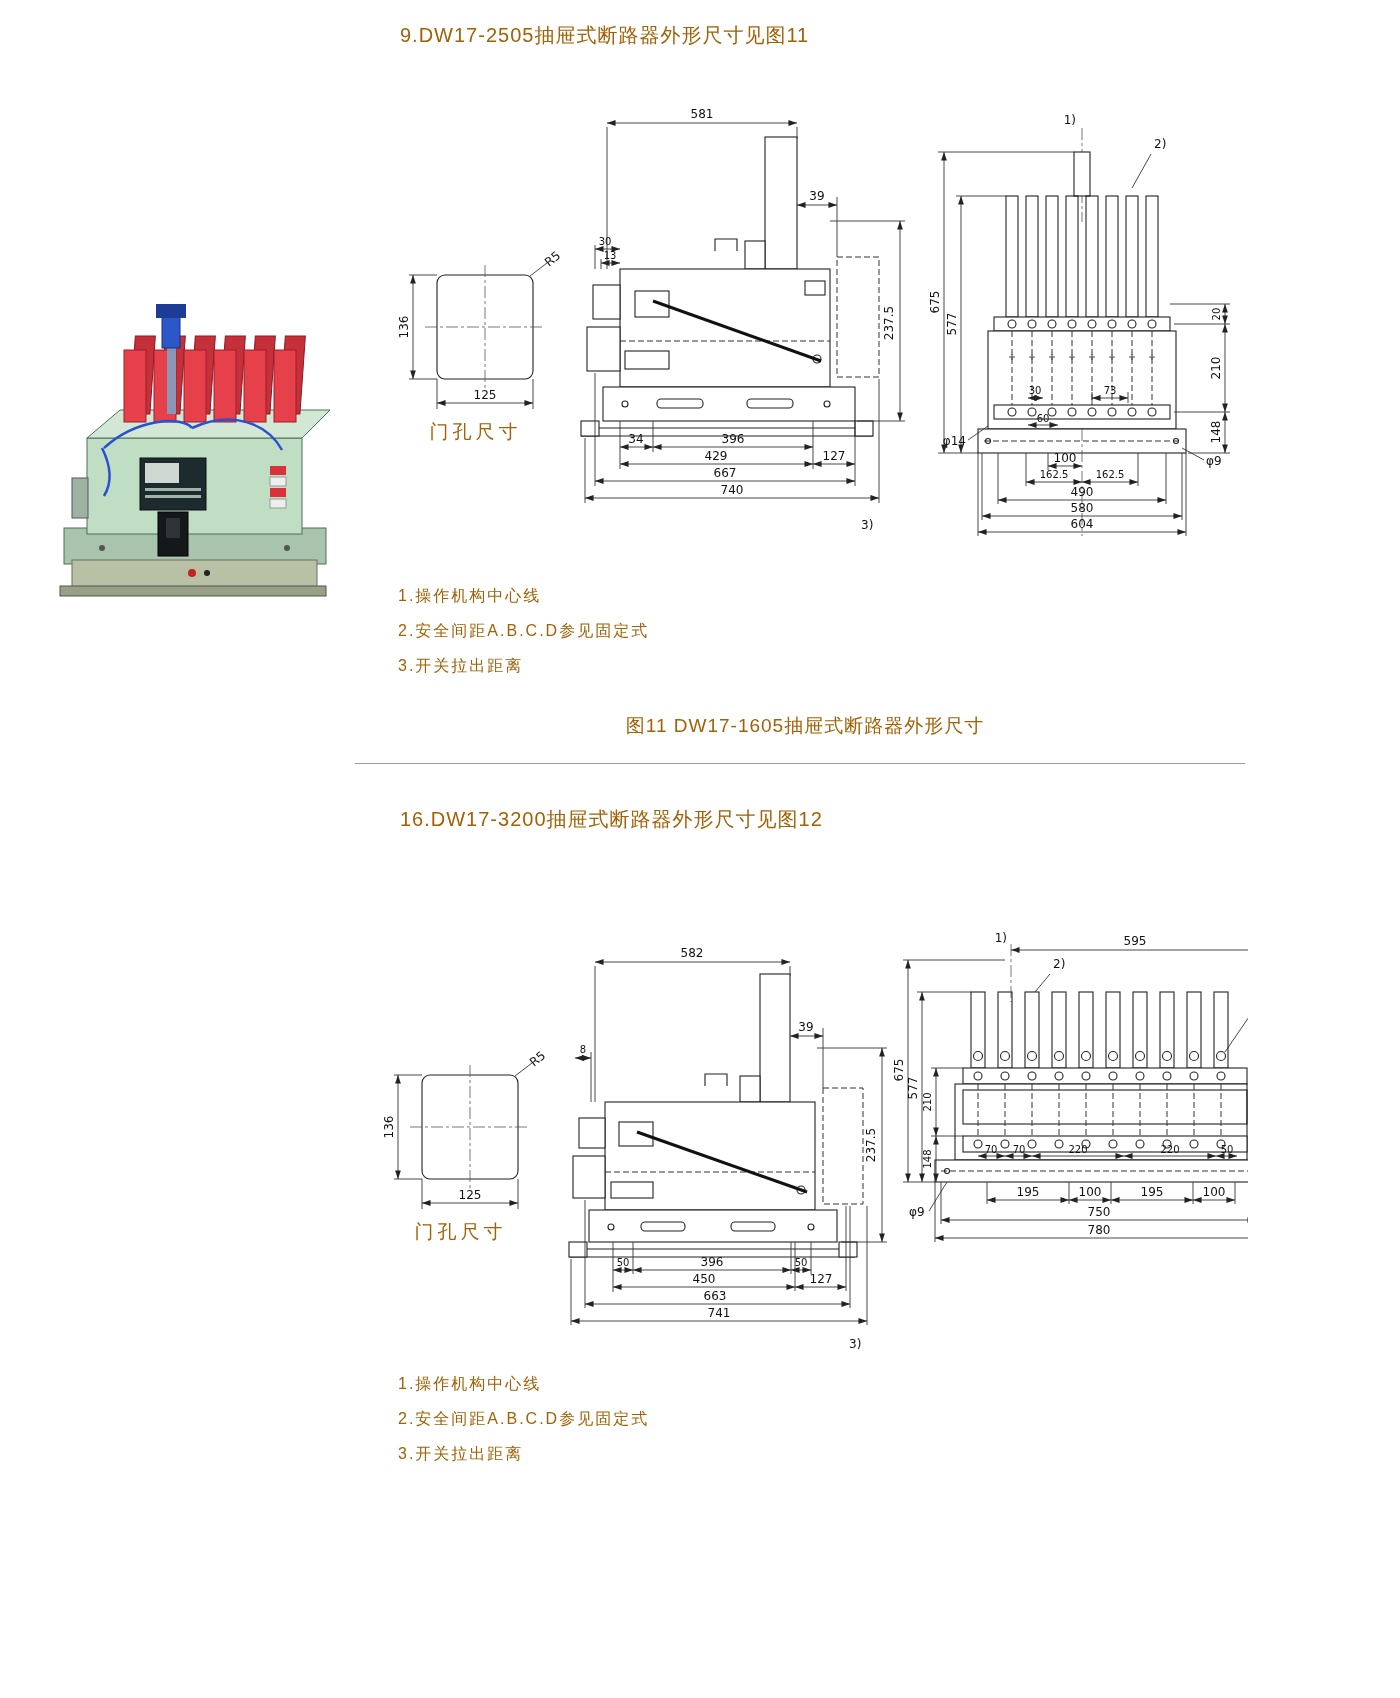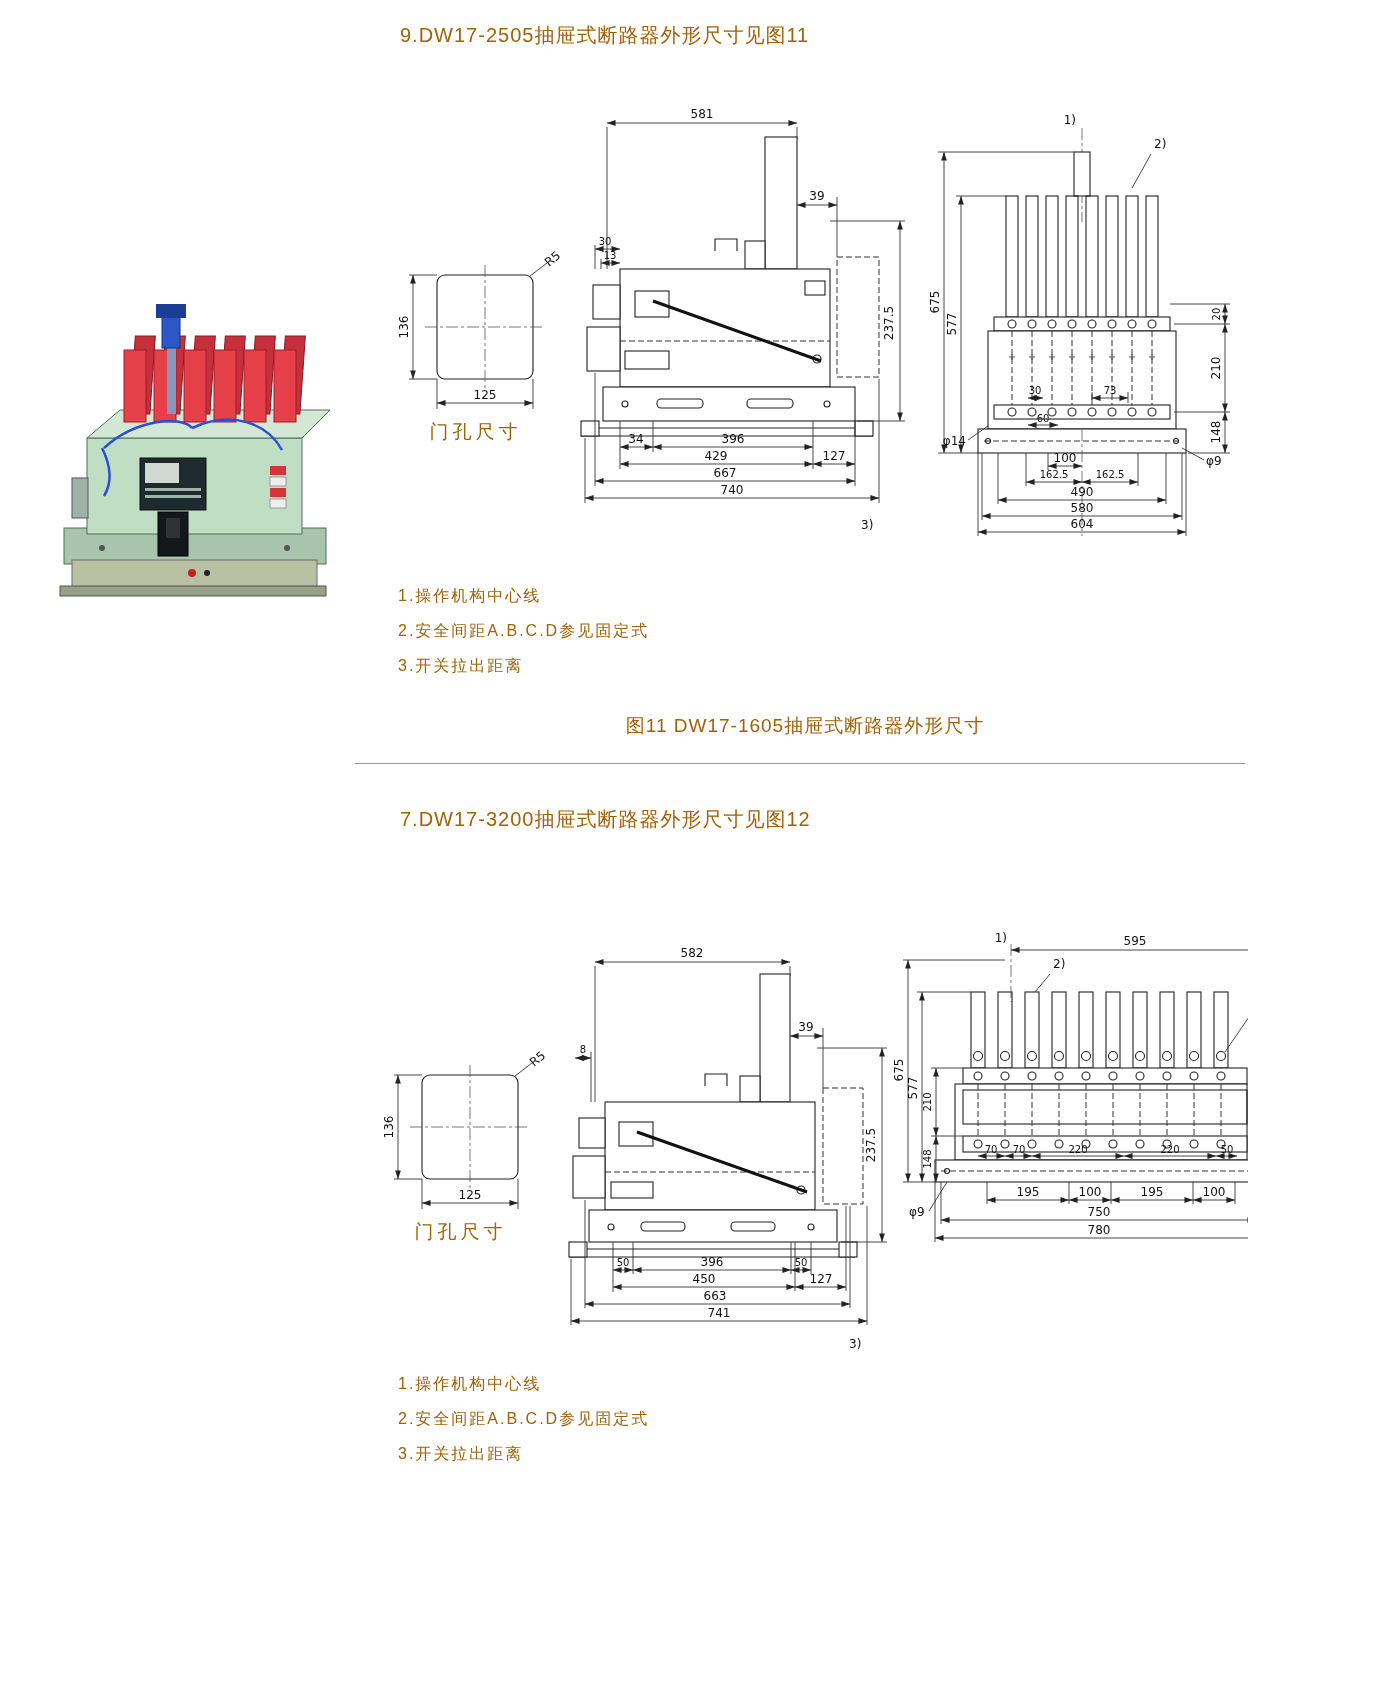--- a/index.html
+++ b/index.html
@@ -309,21 +309,21 @@
   <div class="abs notes" style="left:398px;top:578px">
     <div>1.操作机构中心线</div>
     <div>2.安全间距A.B.C.D参见固定式</div>
     <div>3.开关拉出距离</div>
   </div>
 
   <div class="abs caption" style="left:355px;top:713px;width:900px">图11 DW17-1605抽屉式断路器外形尺寸</div>
 
   <div class="abs divider" style="left:355px;top:763px;width:890px"></div>
 
-  <div class="abs heading" style="left:400px;top:806px">7.DW17-3200抽屉式断路器外形尺寸见图12</div>
+  <div class="abs heading" style="left:400px;top:806px">16.DW17-3200抽屉式断路器外形尺寸见图12</div>
 
   <div class="abs" style="left:368px;top:1063px;width:185px">
     <svg width="185" height="152" viewBox="0 0 185 152">
       <defs>
           <marker id="m6" markerWidth="10" markerHeight="8" refX="9.5" refY="4" orient="auto-start-reverse">
             <path d="M0,0.8 L9.5,4 L0,7.2 Z" fill="#222"></path>
           </marker>
         </defs>
       <rect class="ln" x="54" y="12" width="96" height="104" rx="8"></rect>
       <line class="cl" x1="42" y1="64" x2="160" y2="64"></line>

